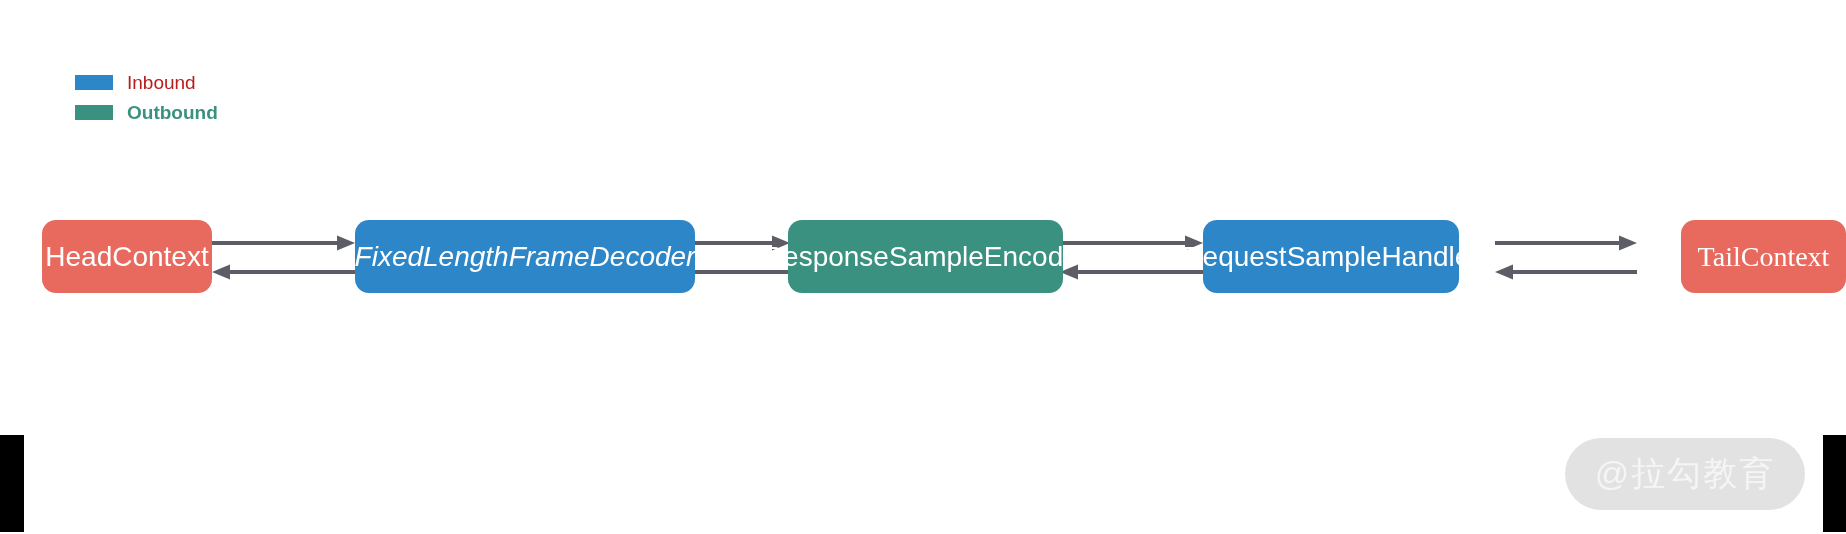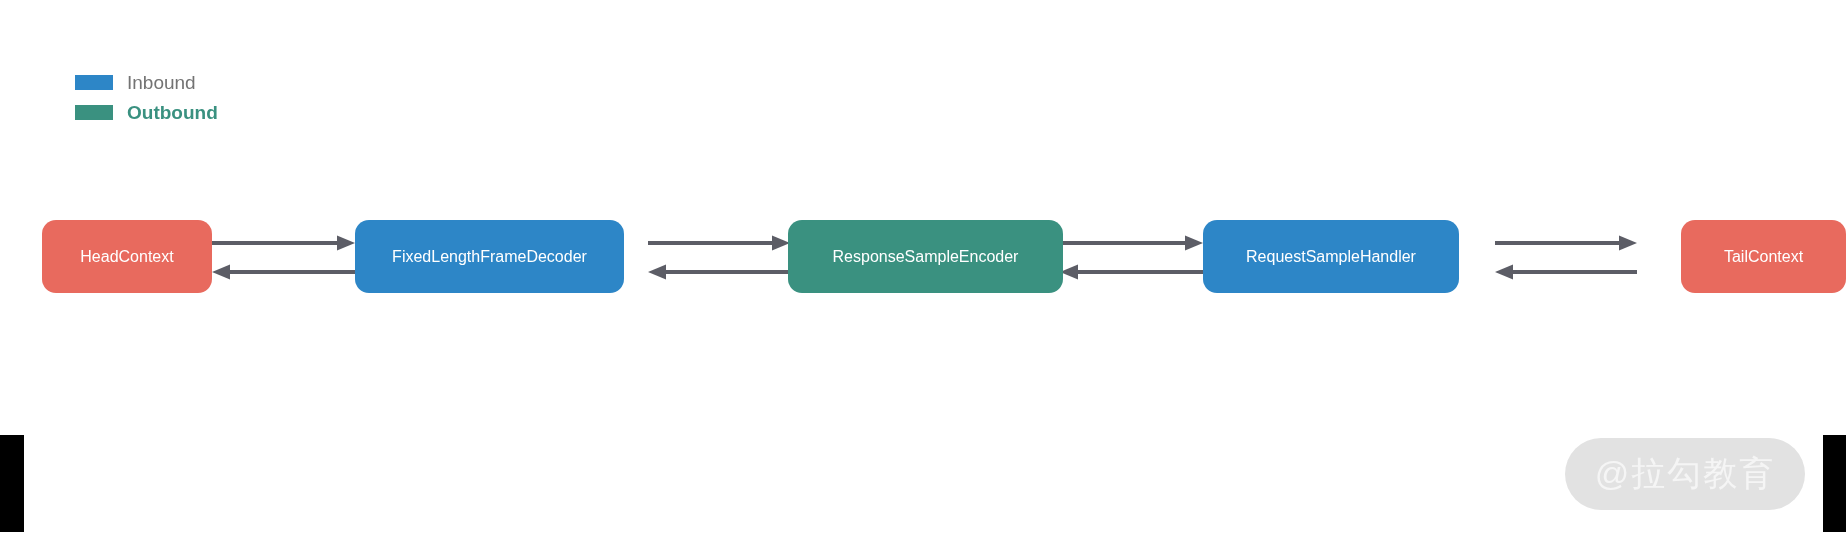--- a/index.html
+++ b/index.html
@@ -19,31 +19,31 @@
   .legend-swatch { width: 38px; height: 15px; display: inline-block; }
   .legend-label { margin-left: 14px; font-size: 19px; line-height: 15px; }
 
   
   .node {
     position: absolute;
     top: 220px;
     height: 73px;
     border-radius: 14px;
     color: #ffffff;
-    font-size: 16px;
+    font-size: 28px;
     display: flex;
     align-items: center;
     justify-content: center;
     white-space: nowrap;
   }
   .node-1 { left: 42px;   width: 170px; }
-  .node-2 { left: 355px;  width: 269px; }
+  .node-2 { left: 355px;  width: 340px; font-style: italic; }
   .node-3 { left: 788px;  width: 275px; }
   .node-4 { left: 1203px; width: 256px; }
-  .node-5 { left: 1681px; width: 165px; }
+  .node-5 { left: 1681px; width: 165px; font-family: Liberation Serif, serif; }
 
   
   .arrows-svg { position: absolute; left: 0; top: 0; width: 1846px; height: 534px; }
 
   
   .watermark {
     position: absolute;
     left: 1565px;
     top: 438px;
     width: 240px;
@@ -62,21 +62,21 @@
   .bar-right { left: 1823px; width: 23px; }
 </style>
 </head>
 <body>
 
 <div class="stage">
 
   <div class="legend">
     <div class="legend-row">
       <span class="legend-swatch" style="background: rgb(45, 134, 199);"></span>
-      <span class="legend-label" style="color: #737373;">Inbound</span>
+      <span class="legend-label" style="color: #b91c1c;">Inbound</span>
     </div>
     <div class="legend-row">
       <span class="legend-swatch" style="background: rgb(58, 145, 128);"></span>
       <span class="legend-label" style="color: rgb(58, 145, 128); font-weight: bold;">Outbound</span>
     </div>
   </div>
 
   <svg class="arrows-svg" viewBox="0 0 1846 534" xmlns="http://www.w3.org/2000/svg">
 
     <line class="arrow-line" x1="212" y1="243" x2="339" y2="243" stroke-width="4" stroke="#5c5d66"></line>

